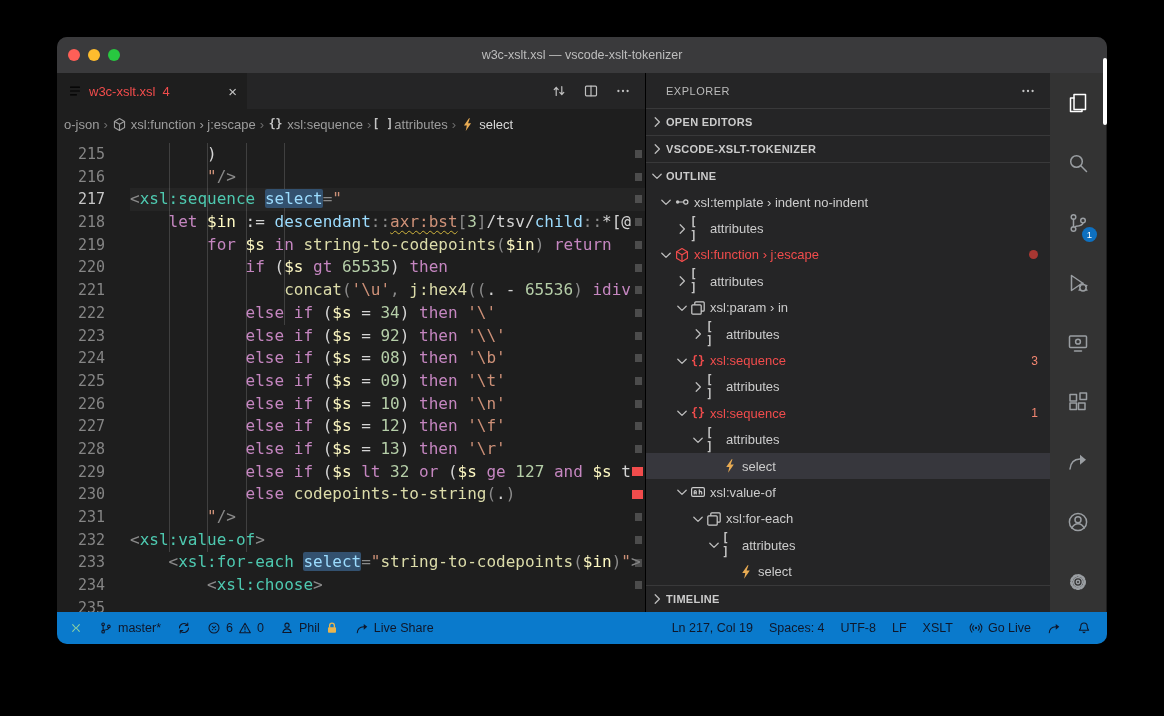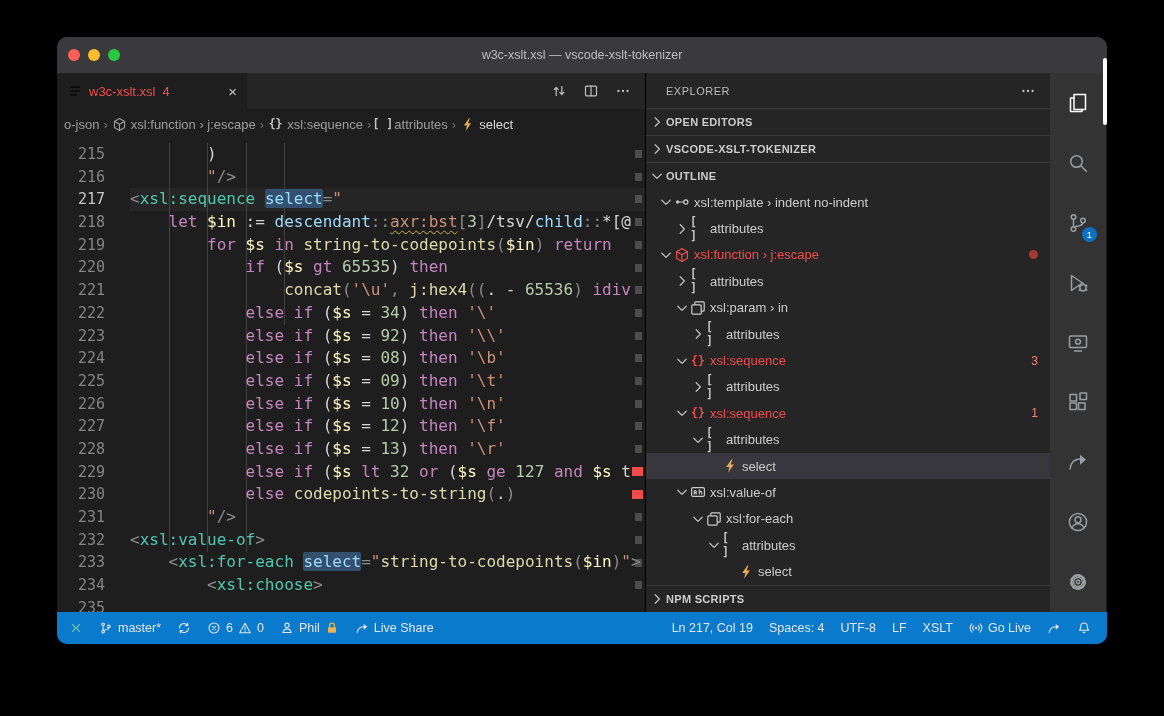--- a/index.html
+++ b/index.html
@@ -62,21 +62,21 @@
 .chev{color:#bcbcbc}
 .txtic{font-family:"DejaVu Sans Mono",monospace;font-size:11.5px;font-weight:700;color:#c5c5c5;font-style:normal;letter-spacing:0}
 
 .activitybar{width:56px;background:#333333;display:flex;flex-direction:column;align-items:center}
 .ab-item{width:56px;height:62px;display:flex;align-items:center;justify-content:center;color:#9a9ea2;position:relative;cursor:pointer}
 .ab-item.active{color:#ffffff}
 .ab-item svg{width:24px;height:24px;fill:none;stroke:currentColor;stroke-width:1.5;stroke-linecap:round;stroke-linejoin:round}
 .ab-badge{position:absolute;right:9px;bottom:11px;background:#0e70c0;color:#fff;font-size:9.5px;min-width:15px;height:15px;border-radius:50%;display:flex;align-items:center;justify-content:center}
 .ab-spacer{flex:1}
 
-.statusbar{height:32px;background:#0a7acc;flex:0 0 auto;display:flex;align-items:center;color:#e5e5e5;font-size:12.5px;padding:0 8px 0 4px}
+.statusbar{height:32px;background:#0a7acc;flex:0 0 auto;display:flex;align-items:center;color:#0f172a;font-size:12.5px;padding:0 8px 0 4px}
 .st-left,.st-right{display:flex;align-items:center;height:100%}
 .st-right{margin-left:auto}
 .st-item{display:flex;align-items:center;gap:5px;padding:0 8px;height:100%;cursor:pointer;white-space:nowrap}
 .st-item .ic{width:14px;height:14px}
 .st-item.remote{color:#8fd4a0}
 .edgebar{position:absolute;right:0;top:21px;width:4px;height:67px;background:#ffffff;border-radius:3px;z-index:5}
 </style>
 </head>
 <body>
 
@@ -452,20 +452,28 @@
               </svg>
             </span>
             <span class="label">select</span>
           </div>
           <div class="section">
             <span class="ic chev">
               <svg viewBox="0 0 16 16">
                 <path d="M6.2 3.8l4.2 4.2-4.2 4.2" stroke-width="1.3"></path>
               </svg>
             </span>
+            <span class="sec-label">TIMELINE</span>
+          </div>
+          <div class="section">
+            <span class="ic chev">
+              <svg viewBox="0 0 16 16">
+                <path d="M6.2 3.8l4.2 4.2-4.2 4.2" stroke-width="1.3"></path>
+              </svg>
+            </span>
             <span class="sec-label">NPM SCRIPTS</span>
           </div>
         </div>
     </div>
 
     <div class="activitybar" id="activitybar">
         <div class="ab-item active">
           <svg viewBox="0 0 24 24">
             <path d="M8 3.5h11.5v15H8z"></path>
             <path d="M8 7H4.5v13.5H16v-2"></path>

